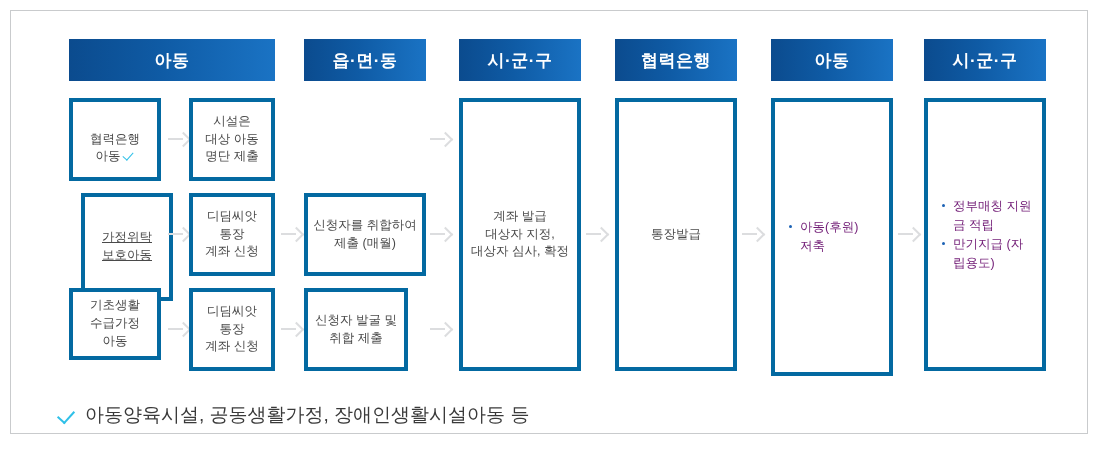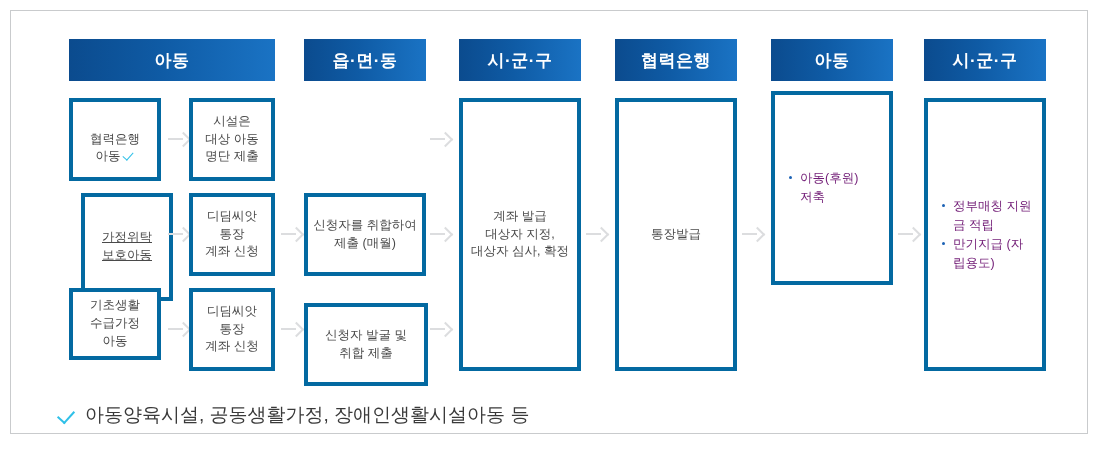--- a/index.html
+++ b/index.html
@@ -160,21 +160,21 @@
 계좌 신청</span>
   </div>
 
   <div class="arrow" style="left:270px;top:216px;"></div>
   <div class="arrow" style="left:270px;top:311px;"></div>
 
   <div class="box" style="left:293px;top:182px;width:122px;height:83px;">
     <span class="txt">신청자를 취합하여
 제출 (매월)</span>
   </div>
-  <div class="box" style="left:293px;top:292px;width:124px;height:83px;">
+  <div class="box" style="left:293px;top:277px;width:104px;height:83px;">
     <span class="txt">신청자 발굴 및
 취합 제출</span>
   </div>
 
   <div class="arrow" style="left:419px;top:121px;"></div>
   <div class="arrow" style="left:419px;top:216px;"></div>
   <div class="arrow" style="left:419px;top:311px;"></div>
 
   <div class="box" style="left:448px;top:87px;width:122px;height:273px;">
     <span class="txt">계좌 발급
@@ -183,21 +183,21 @@
   </div>
 
   <div class="arrow" style="left:575px;top:216px;"></div>
 
   <div class="box" style="left:604px;top:87px;width:122px;height:273px;">
     <span class="txt">통장발급</span>
   </div>
 
   <div class="arrow" style="left:731px;top:216px;"></div>
 
-  <div class="box bullets" style="left:760px;top:80px;width:122px;height:194px;">
+  <div class="box bullets" style="left:760px;top:87px;width:122px;height:278px;">
     <ul class="blist">
       <li>아동(후원)
 저축</li>
     </ul>
   </div>
 
   <div class="arrow" style="left:887px;top:216px;"></div>
 
   <div class="box bullets" style="left:913px;top:87px;width:122px;height:273px;">
     <ul class="blist">

